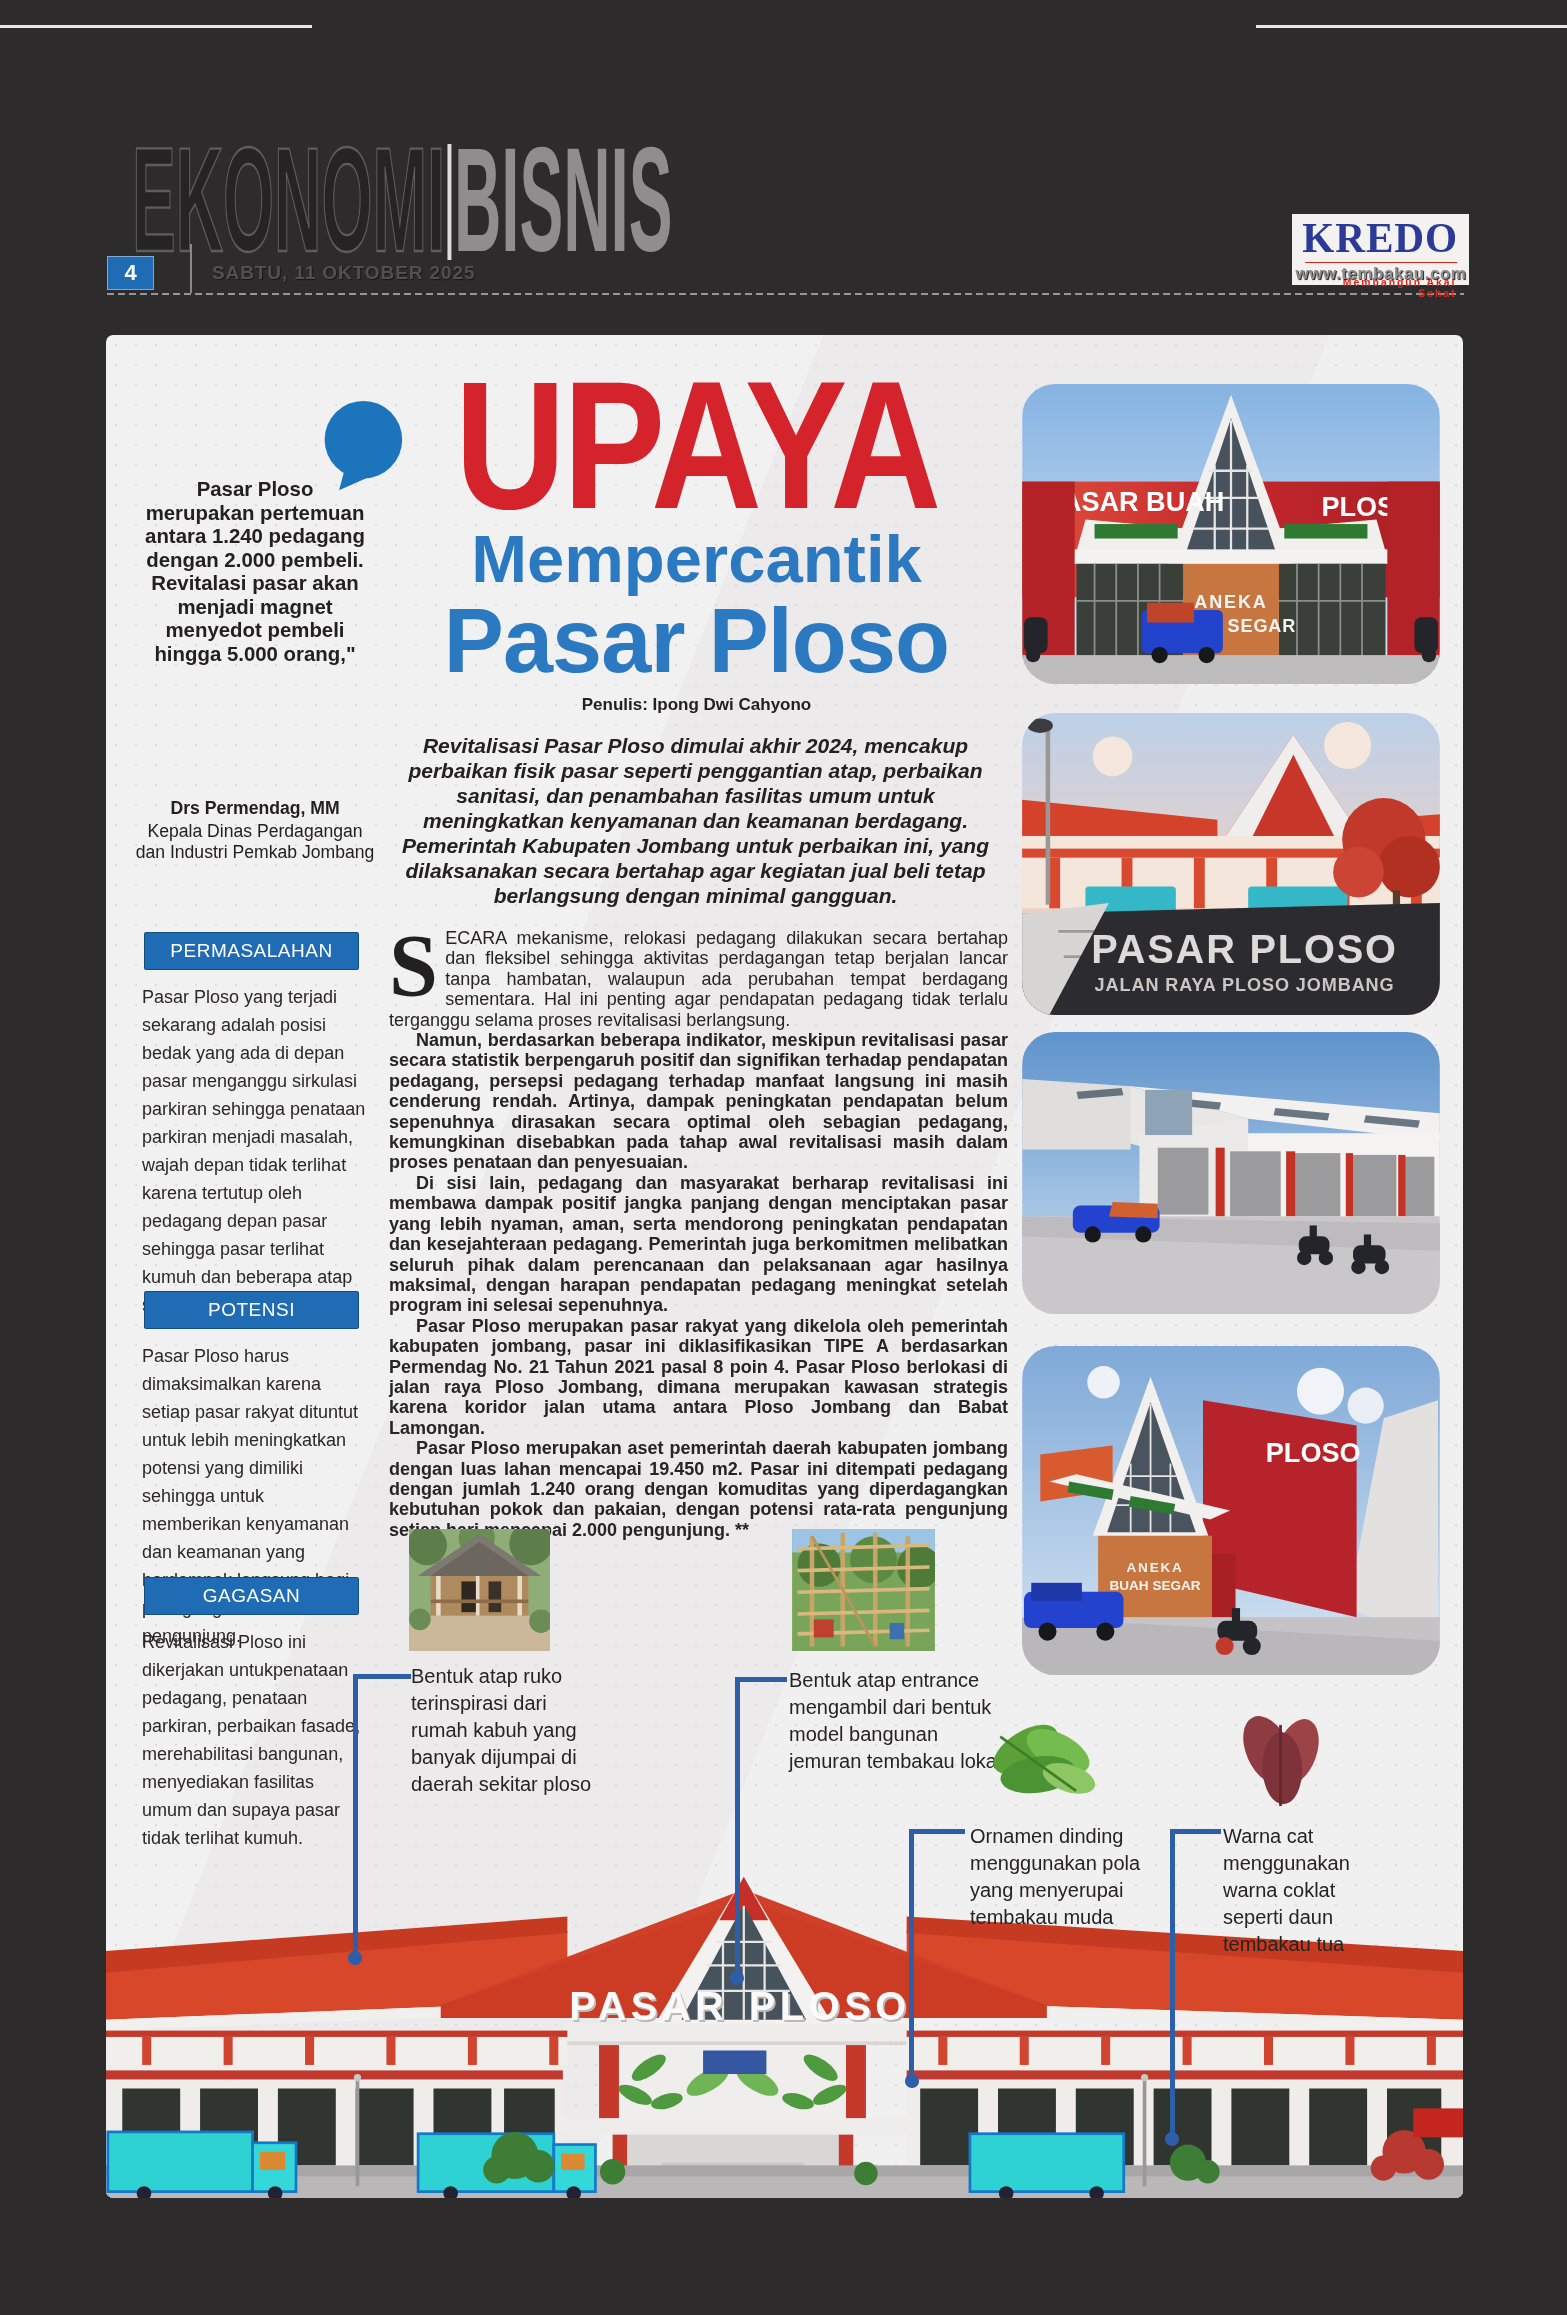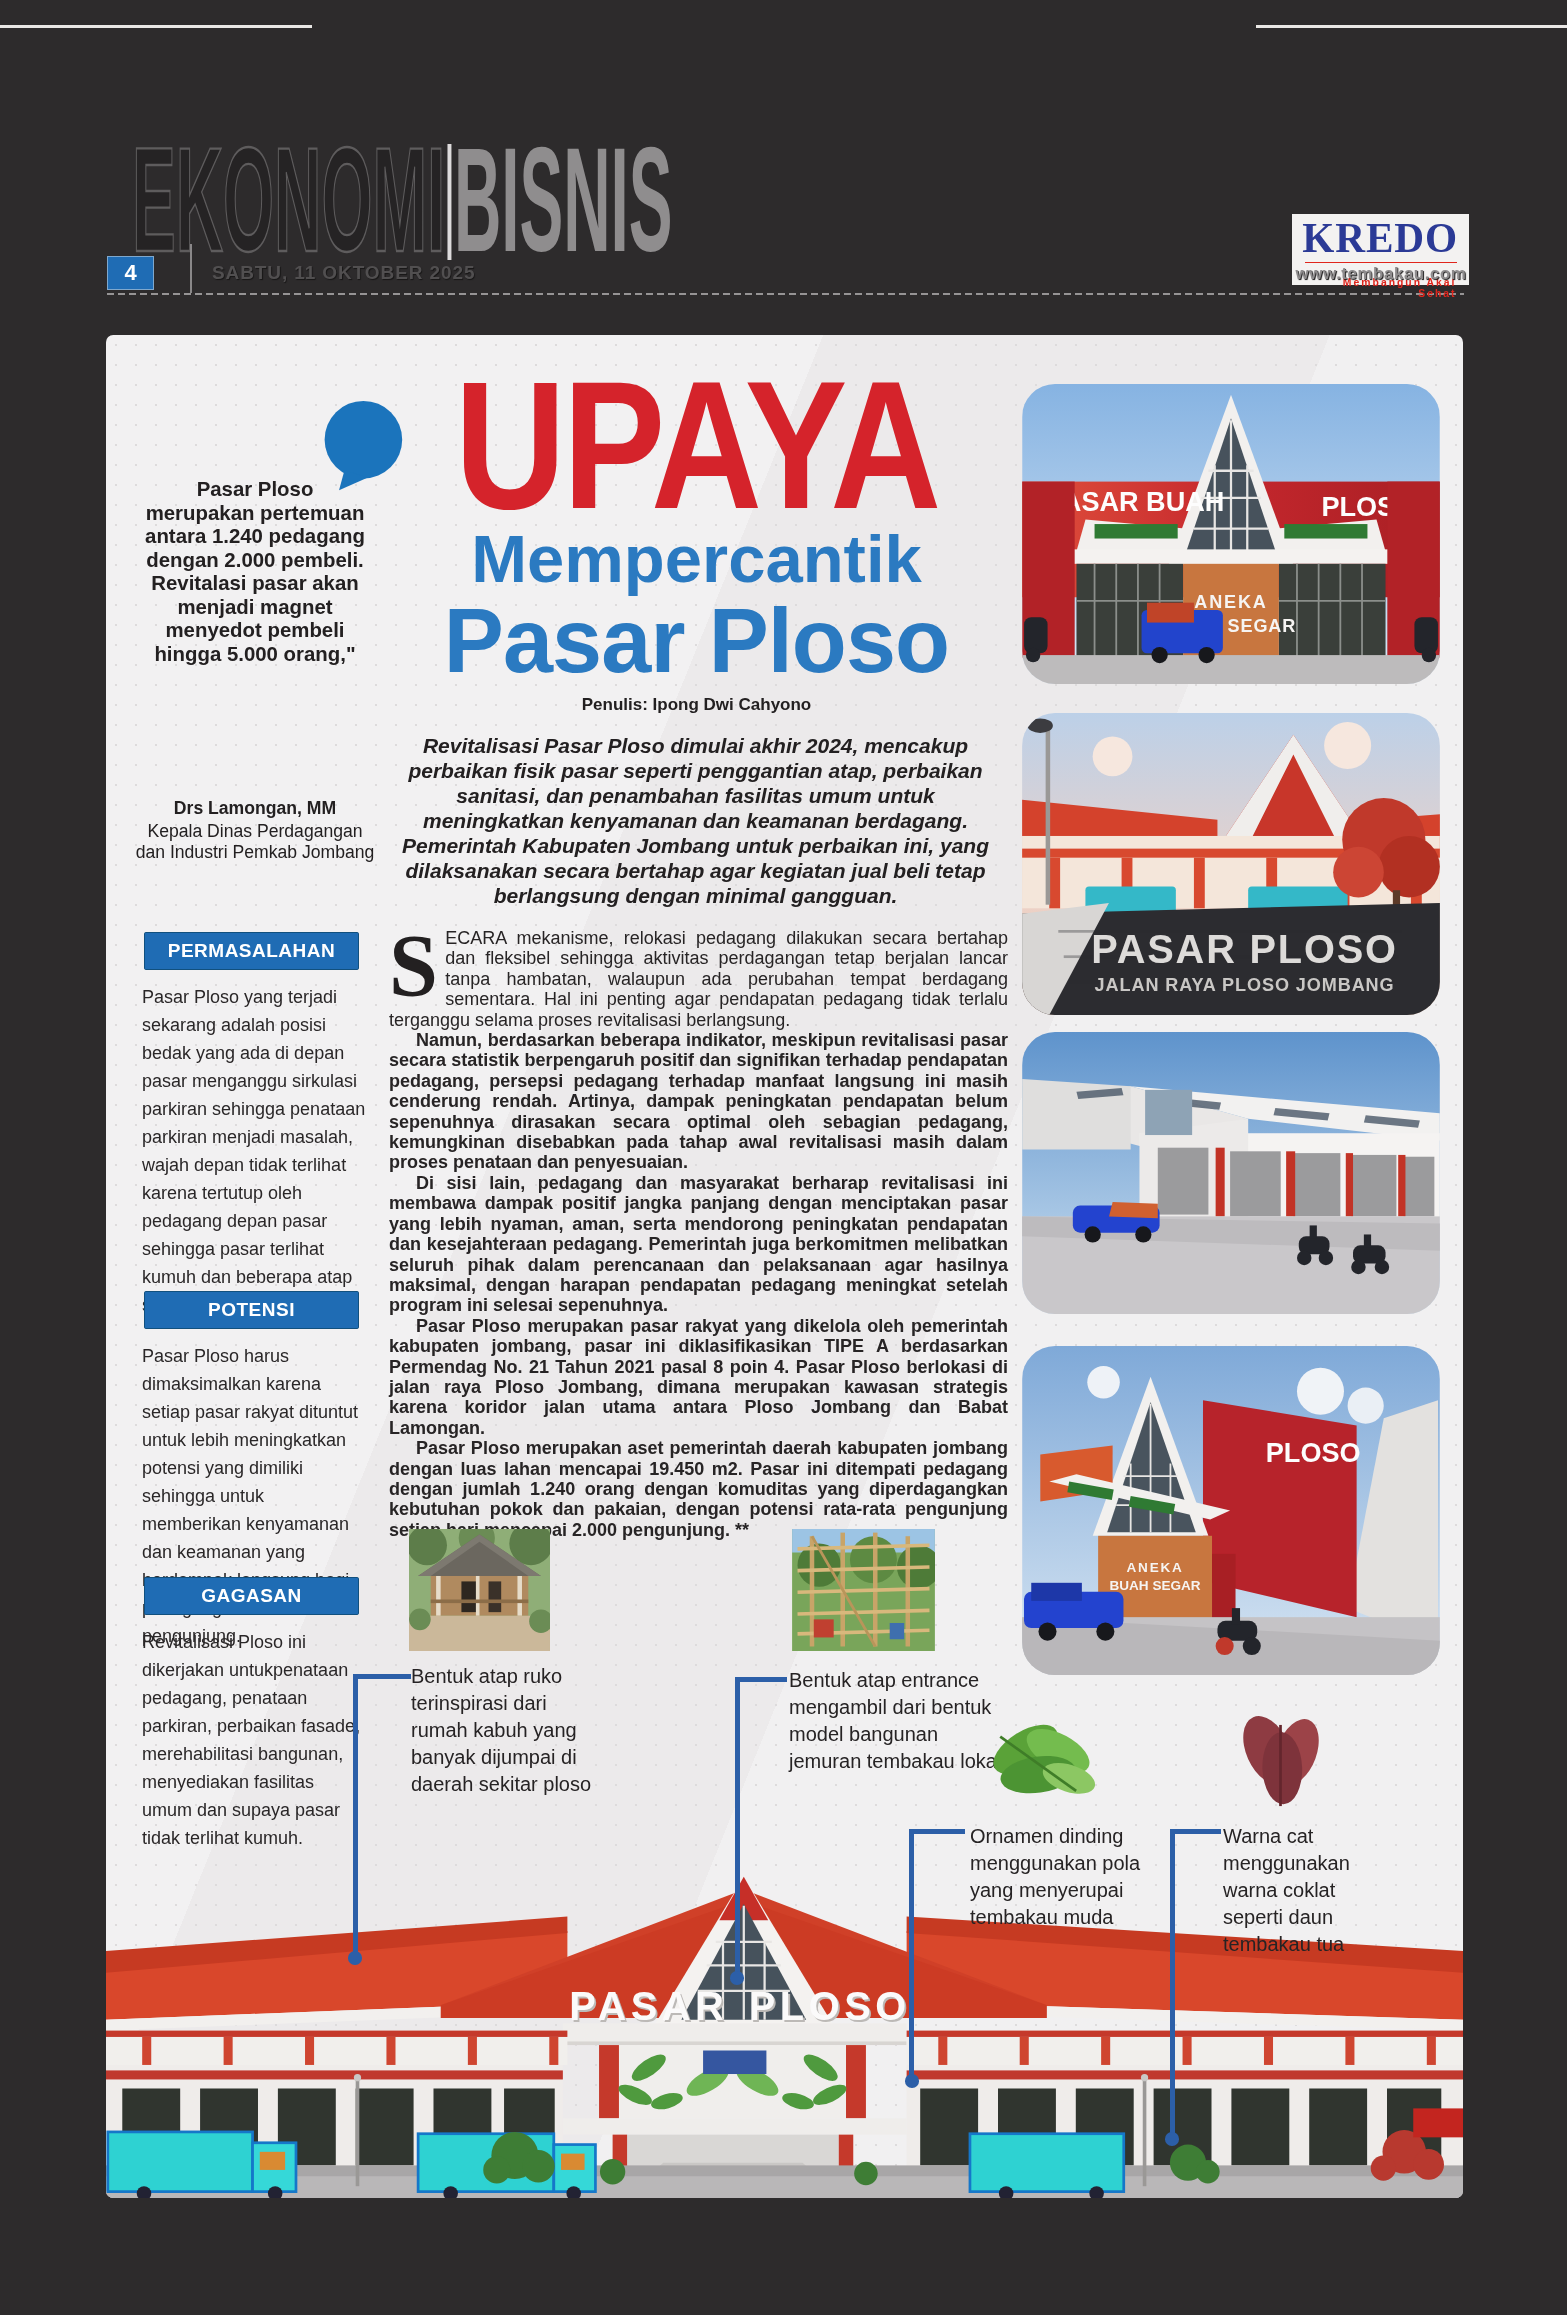--- a/index.html
+++ b/index.html
@@ -74,21 +74,21 @@
   .bubble{position:absolute;left:215px;top:65px;width:83px;height:92px;}
   .quote{
     position:absolute;left:36px;top:143px;width:226px;text-align:center;
     font-size:20.4px;line-height:23.5px;font-weight:bold;color:#232021;
   }
   .author{position:absolute;left:27px;top:463px;width:244px;text-align:center;
     font-size:17.6px;line-height:21px;color:#232021;}
   .author b{display:block;margin-bottom:1.8px;}
   .secbar{
     position:absolute;left:38px;width:213px;height:36px;background:#1f6cb4;border:0.9px solid #11507e;
-    color:#fff;font-size:19px;font-weight:bold;letter-spacing:0.5px;
+    color:#fff;font-size:19px;font-weight:normal;letter-spacing:0.5px;
     display:flex;align-items:center;justify-content:center;border-radius:1.8px;
   }
   .secpar{
     position:absolute;left:36px;width:224px;
     font-size:18px;line-height:28px;color:#2a2728;text-align:left;
   }
 
   
   .title1{
     position:absolute;left:283px;top:34px;width:615px;text-align:center;
@@ -299,21 +299,21 @@
     </g>
     <rect x="1445" y="270" width="57" height="32" fill="#c3251f"></rect>
   </svg>
 
   <svg class="bubble" viewBox="0 0 92 102">
     <circle cx="47" cy="44" r="43" fill="#1b74bc"></circle>
     <polygon points="26,78 52,86 20,100" fill="#1b74bc"></polygon>
   </svg>
   <div class="quote">Pasar Ploso merupakan pertemuan antara 1.240 pedagang dengan 2.000 pembeli. Revitalasi pasar akan menjadi magnet menyedot pembeli hingga 5.000 orang,"</div>
   <div class="author">
-    <b>Drs Lamongan, MM</b>
+    <b>Drs Permendag, MM</b>
     <span>Kepala Dinas Perdagangan dan Industri Pemkab Jombang</span>
   </div>
 
   <div class="secbar" style="top:597px;">PERMASALAHAN</div>
   <div class="secpar" style="top:648px;">Pasar Ploso yang terjadi sekarang adalah posisi bedak yang ada di depan pasar menganggu sirkulasi parkiran sehingga penataan parkiran menjadi masalah, wajah depan tidak terlihat karena tertutup oleh pedagang depan pasar sehingga pasar terlihat kumuh dan beberapa atap serta saluran rusak.</div>
 
   <div class="secbar" style="top:956px;">POTENSI</div>
   <div class="secpar" style="top:1007px;">Pasar Ploso harus dimaksimalkan karena setiap pasar rakyat dituntut untuk lebih meningkatkan potensi yang dimiliki sehingga untuk memberikan kenyamanan dan keamanan yang berdampak langsung bagi pedagang serta pengunjung.</div>
 
   <div class="secbar" style="top:1242px;">GAGASAN</div>

